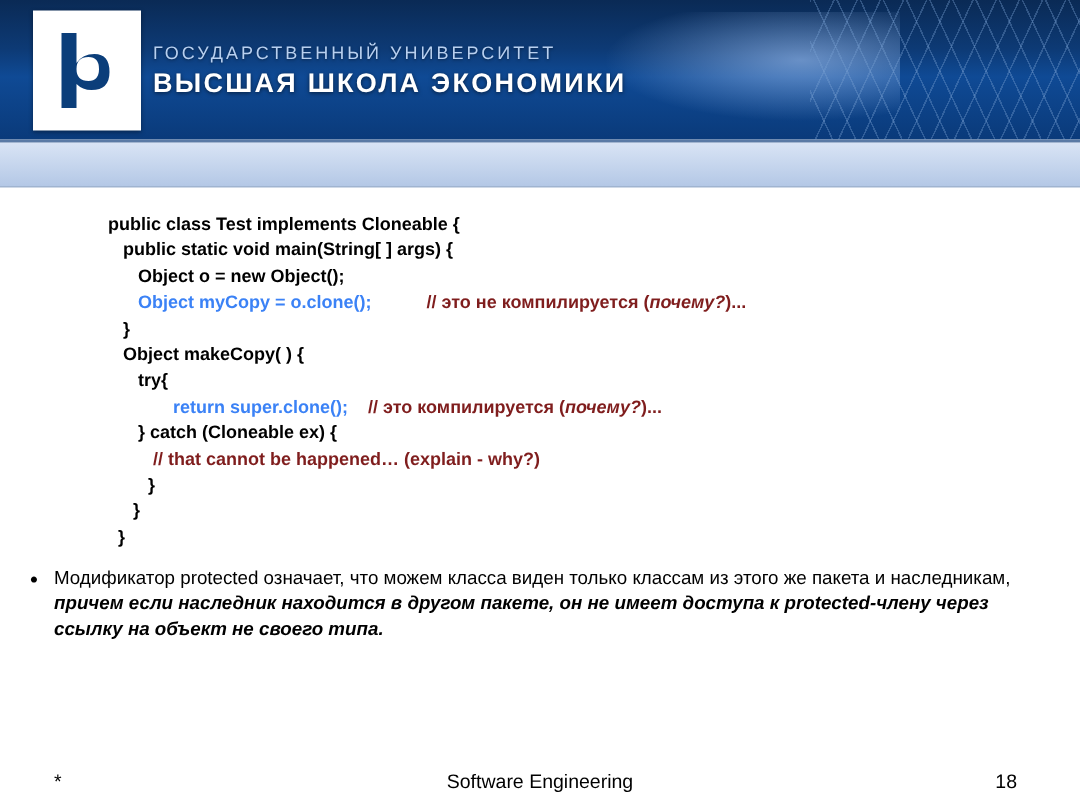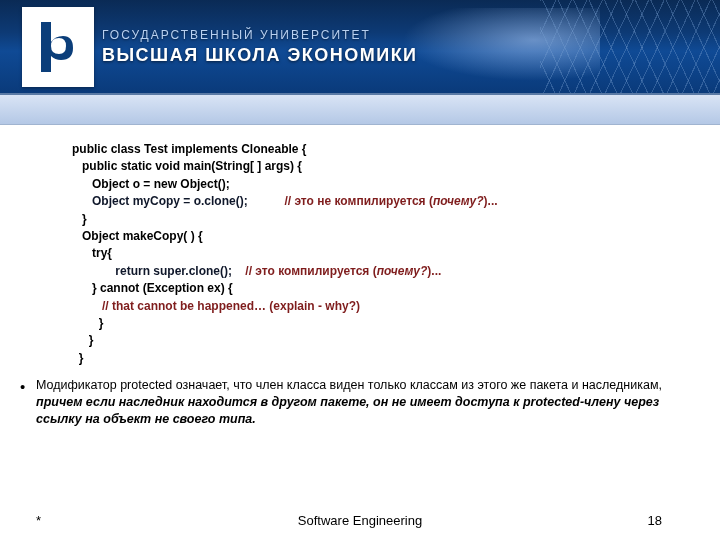--- a/index.html
+++ b/index.html
@@ -91,34 +91,34 @@
   .bold { font-weight: bold; }
   .italic { font-style: italic; margin-top: 19px; }
   .code-block {
     margin: 6px 0 10px 54px;
     font-family: Arial, sans-serif;
     font-size: 12px;
     font-weight: bold;
     line-height: 1.45;
     white-space: pre;
   }
-  .red { color: #0f172a; }
+  .red { color: #3b82f6; }
   .green { color: #7f1d1d; }
   .footer {
     position: absolute;
     bottom: 12px;
     left: 0;
     width: 100%;
     display: flex;
     font-size: 13px;
     color: #000;
   }
   .footer .left { position: absolute; left: 36px; }
   .footer .center { width: 100%; text-align: center; }
-  .footer .right { position: absolute; right: 58px; }
+  .footer .right { position: absolute; right: 42px; }
 </style>
 </head>
 <body>
 
 <div class="header">
   <div class="logo">
     <svg viewBox="0 0 46 58">
       <rect x="0" y="0" width="46" height="58" fill="#fff"></rect>
       <path d="M6 4 h10 v20 q4 -6 12 -6 q10 0 10 12 q0 12 -12 12 q-6 0 -10 -4 v16 h-10 z M16 28 q0 8 8 8 q7 0 7 -8 q0 -8 -7 -8 q-8 0 -8 8 z" fill="#0b3e7a"></path>
     </svg>
@@ -135,29 +135,29 @@
 <div class="content">
 
   <div class="code-block"><span>public class Test implements Cloneable {</span>
 <span>   public static void main(String[ ] args) {</span>
 <span>      Object o = new Object();</span>
 <span class="red">      Object myCopy = o.clone();</span><span class="green">           // это не компилируется (</span><span class="green italic">почему?</span><span class="green">)...</span>
 <span>   }</span>
 <span>   Object makeCopy( ) {</span>
 <span>      try{</span>
 <span class="red">             return super.clone();</span><span class="green">    // это компилируется (</span><span class="green italic">почему?</span><span class="green">)...</span>
-<span>      } cannot (Exception ex) {</span>
+<span>      } catch (Cloneable ex) {</span>
 <span class="green">         // that cannot be happened… (explain - why?)</span>
 <span>        }</span>
 <span>     }</span>
 <span>  }</span></div>
 
   <ul class="main-list">
     <li>
-      <span>Модификатор protected означает, что член класса виден только классам из этого же пакета и наследникам, </span><span class="bold italic">причем если наследник находится в другом пакете, он не имеет доступа к protected-члену через ссылку на объект не своего типа.</span>
+      <span>Модификатор protected означает, что можем класса виден только классам из этого же пакета и наследникам, </span><span class="bold italic">причем если наследник находится в другом пакете, он не имеет доступа к protected-члену через ссылку на объект не своего типа.</span>
     </li>
   </ul>
 </div>
 
 <div class="footer">
   <span class="left">*</span>
   <span class="center">Software Engineering</span>
   <span class="right">18</span>
 </div>
 

